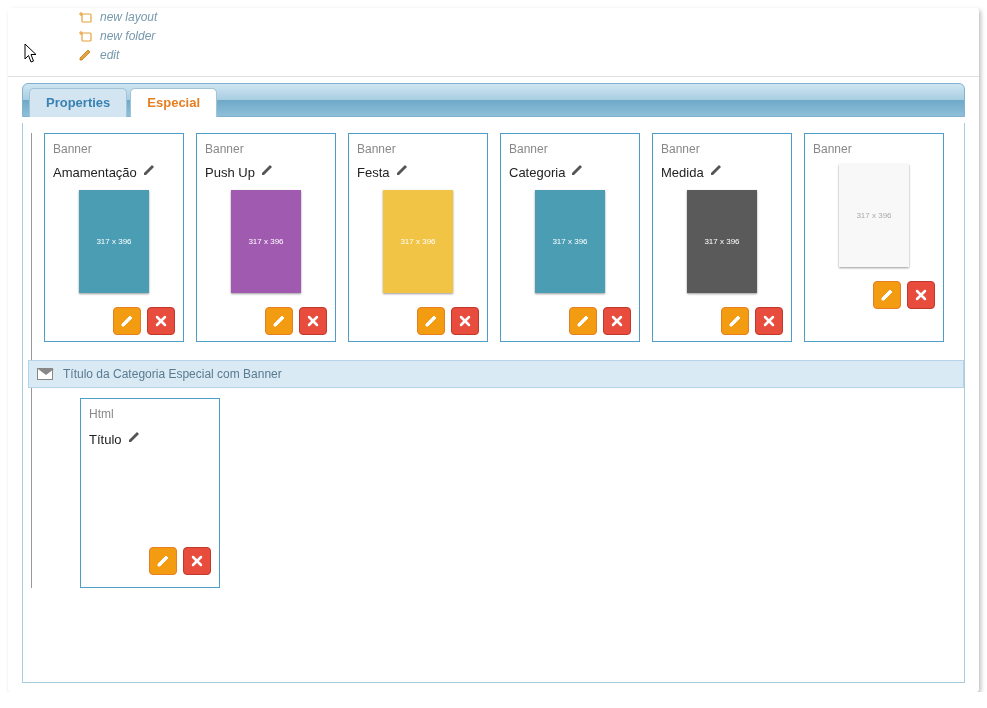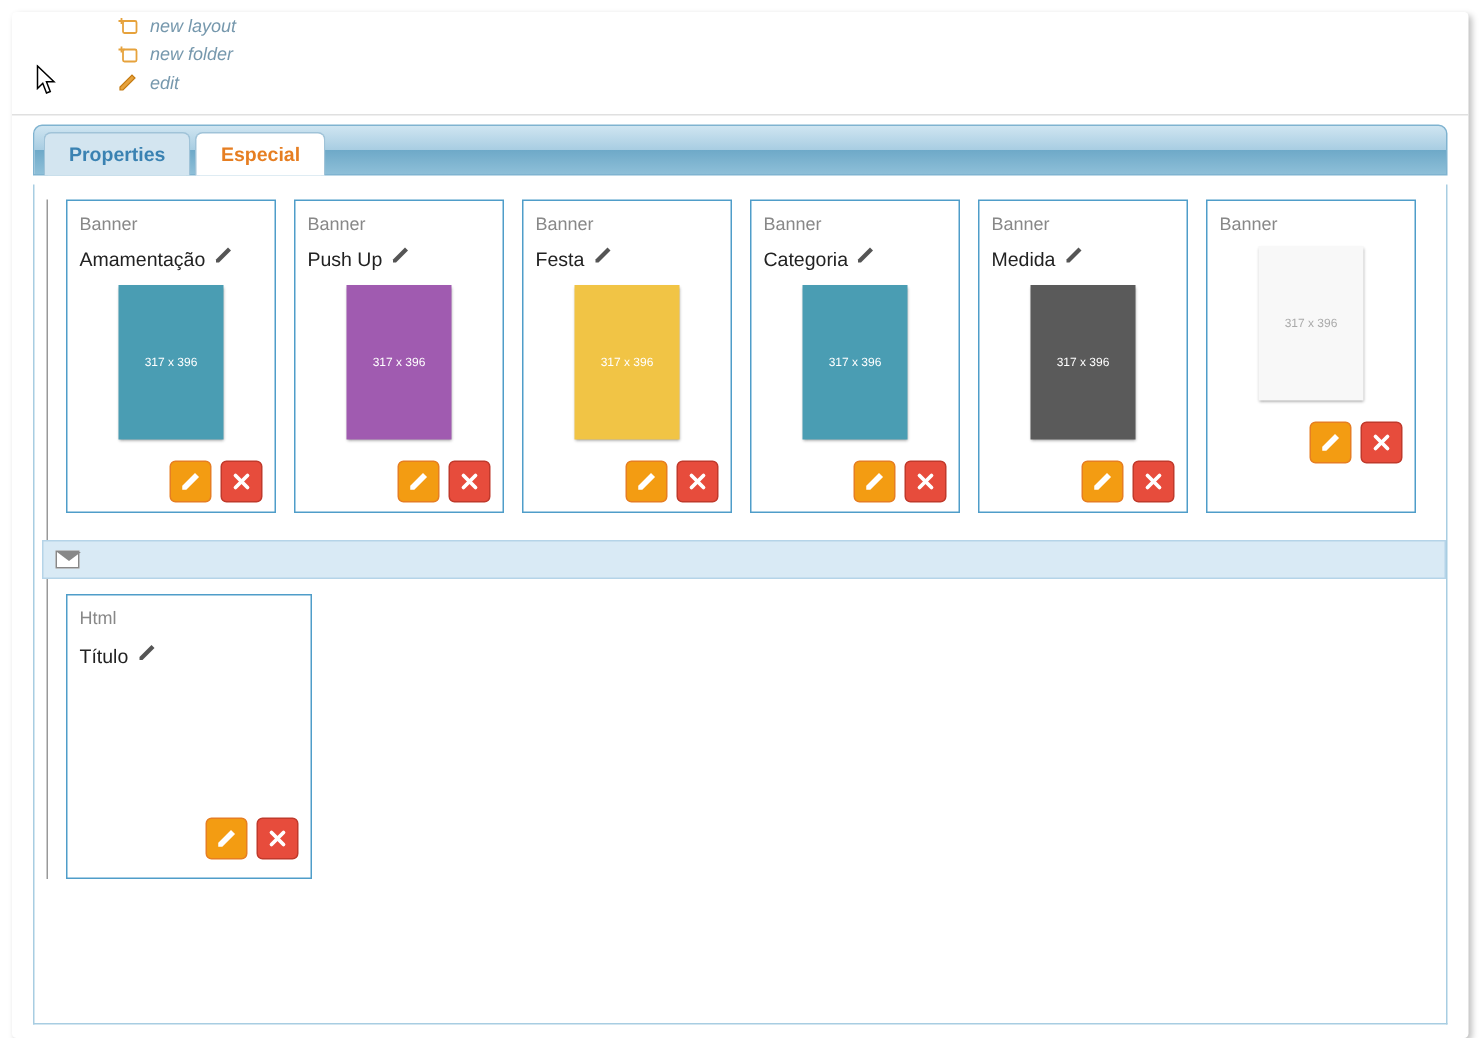--- a/index.html
+++ b/index.html
@@ -25,21 +25,21 @@
 .thumb { width: 70px; height: 103px; margin: 0 auto 14px; display: flex; align-items: center; justify-content: center; color: #fff; font-size: 8px; box-shadow: 0 1px 2px rgba(0,0,0,0.4); }
 .thumb.light { color: #aaa; }
 .card-actions { display: flex; justify-content: flex-end; gap: 6px; }
 .btn { width: 28px; height: 28px; border-radius: 4px; display: flex; align-items: center; justify-content: center; cursor: pointer; }
 .btn-edit { background: #f39c12; border: 1px solid #e67e22; }
 .btn-del { background: #e74c3c; border: 1px solid #c0392b; }
 .btn svg { stroke: #fff; }
 .section-hdr { background: #d9eaf5; border: 1px solid #b5d4e8; padding: 6px 8px; display: flex; align-items: center; gap: 10px; color: #5a7a90; font-size: 12px; margin-bottom: 10px; margin-left: -4px; margin-right: -10px;}
 .section-hdr .mail-icon { width: 16px; height: 12px; border: 1px solid #888; background: #fff; position: relative; }
 .section-hdr .mail-icon::after { content: ""; position: absolute; top: 0; left: 0; right: 0; height: 0; border-left: 8px solid transparent; border-right: 8px solid transparent; border-top: 6px solid #888; }
-.html-card { border: 1px solid #4f9dc9; width: 164px; height: 190px; padding: 8px; }
+.html-card { border: 1px solid #4f9dc9; width: 140px; height: 190px; padding: 8px; margin-left: 36px; }
 .html-card .card-type { color: #888; font-size: 12px; margin-bottom: 10px; }
 .html-card .card-title-row { margin-bottom: 100px; }
 .html-actions { display: flex; justify-content: flex-end; gap: 6px; }
 .pencil-icon { color: #555; }
 </style>
 </head>
 <body>
 
 <div class="page-wrap">
 <svg class="cursor" width="16" height="22" viewBox="0 0 16 22">
@@ -218,20 +218,21 @@
                   <line x1="10" y1="2" x2="2" y2="10" stroke="#fff" stroke-width="2.5" stroke-linecap="round"></line>
                 </svg>
               </div>
             </div>
           </div>
         </div>
 
     <div style="margin-left:-12px;">
     <div class="section-hdr">
       <span class="mail-icon"></span>
+      <span>Título da Categoria Especial com Banner</span>
     </div>
     </div>
 
     <div class="html-card">
       <div class="card-type">Html</div>
       <div class="card-title-row">
         <span class="card-title">Título</span>
         <span class="pencil-icon">
           <svg width="13" height="13">
                 <path d="M1 11 L3 11 L11 3 L9 1 L1 9 Z" fill="#555"></path>

